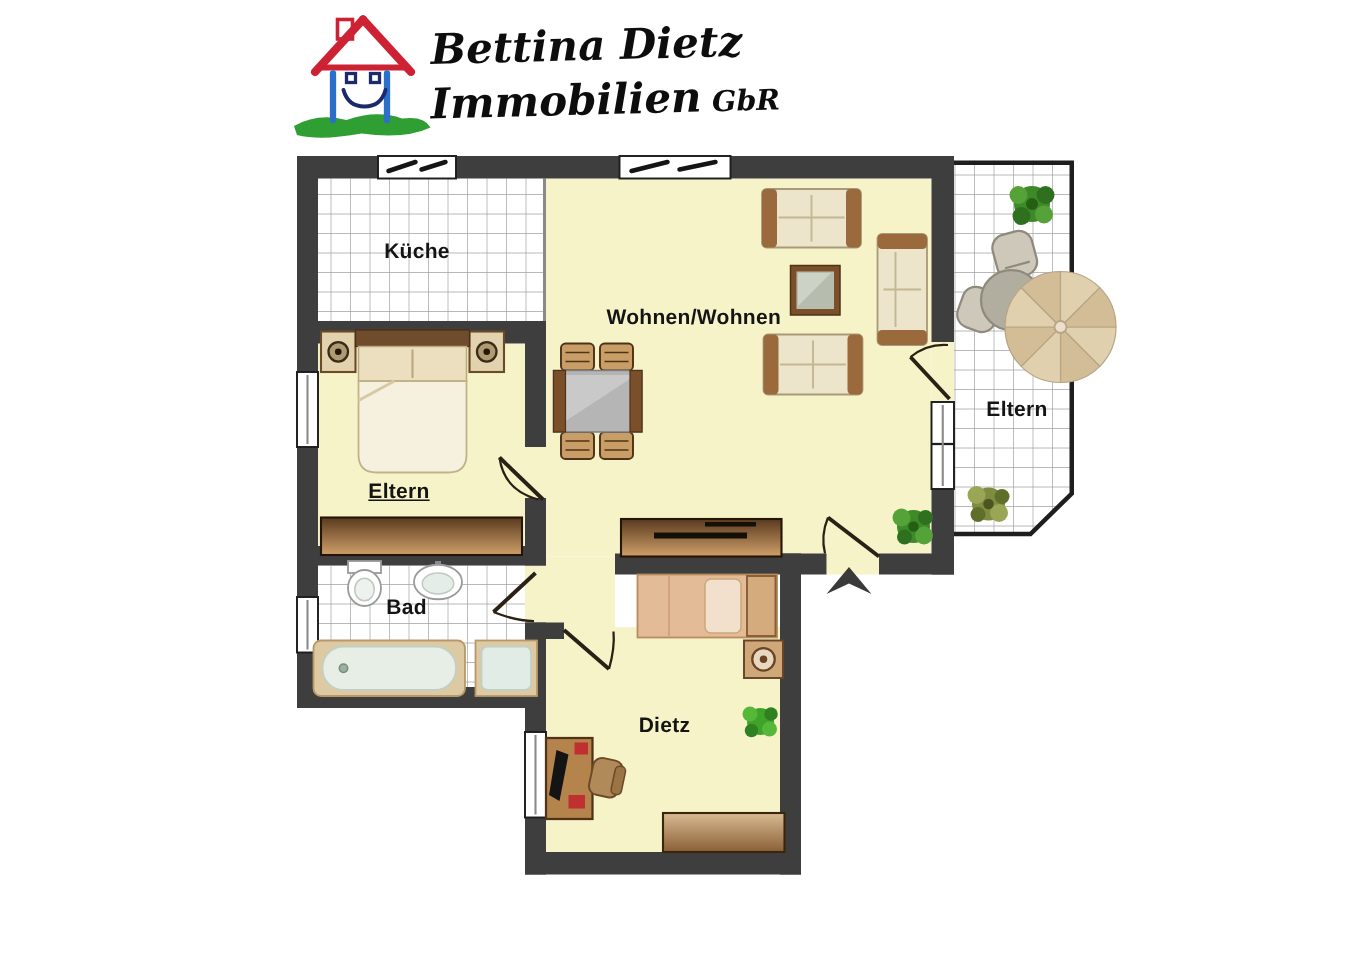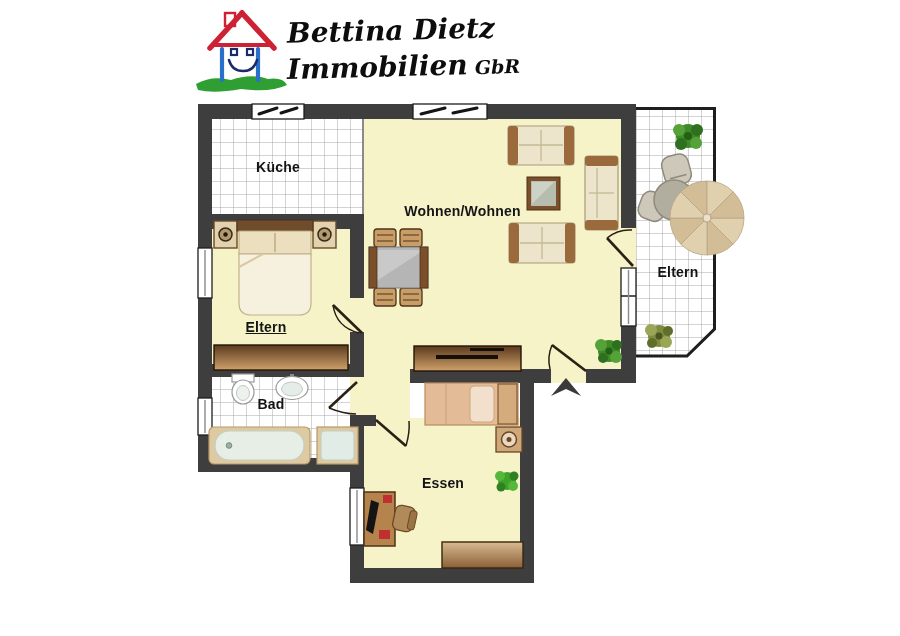--- a/index.html
+++ b/index.html
@@ -334,15 +334,15 @@
 </div>
 <div class="logo-text logo-line2">
   <span>Immobilien</span><span class="logo-suffix">GbR</span>
 </div>
 
 <div class="room-label" style="left:240px;top:159px;width:76px;">Küche</div>
 <div class="room-label" style="left:395px;top:203px;width:135px;">Wohnen/Wohnen</div>
 <div class="room-label" style="left:640px;top:264px;width:76px;">Eltern</div>
 <div class="room-label" style="left:228px;top:319px;width:76px;text-decoration:underline;">Eltern</div>
 <div class="room-label" style="left:241px;top:396px;width:60px;">Bad</div>
-<div class="room-label" style="left:408px;top:475px;width:70px;">Essen</div>
+<div class="room-label" style="left:408px;top:475px;width:70px;">Dietz</div>
 
 </div>
 
 </body></html>

